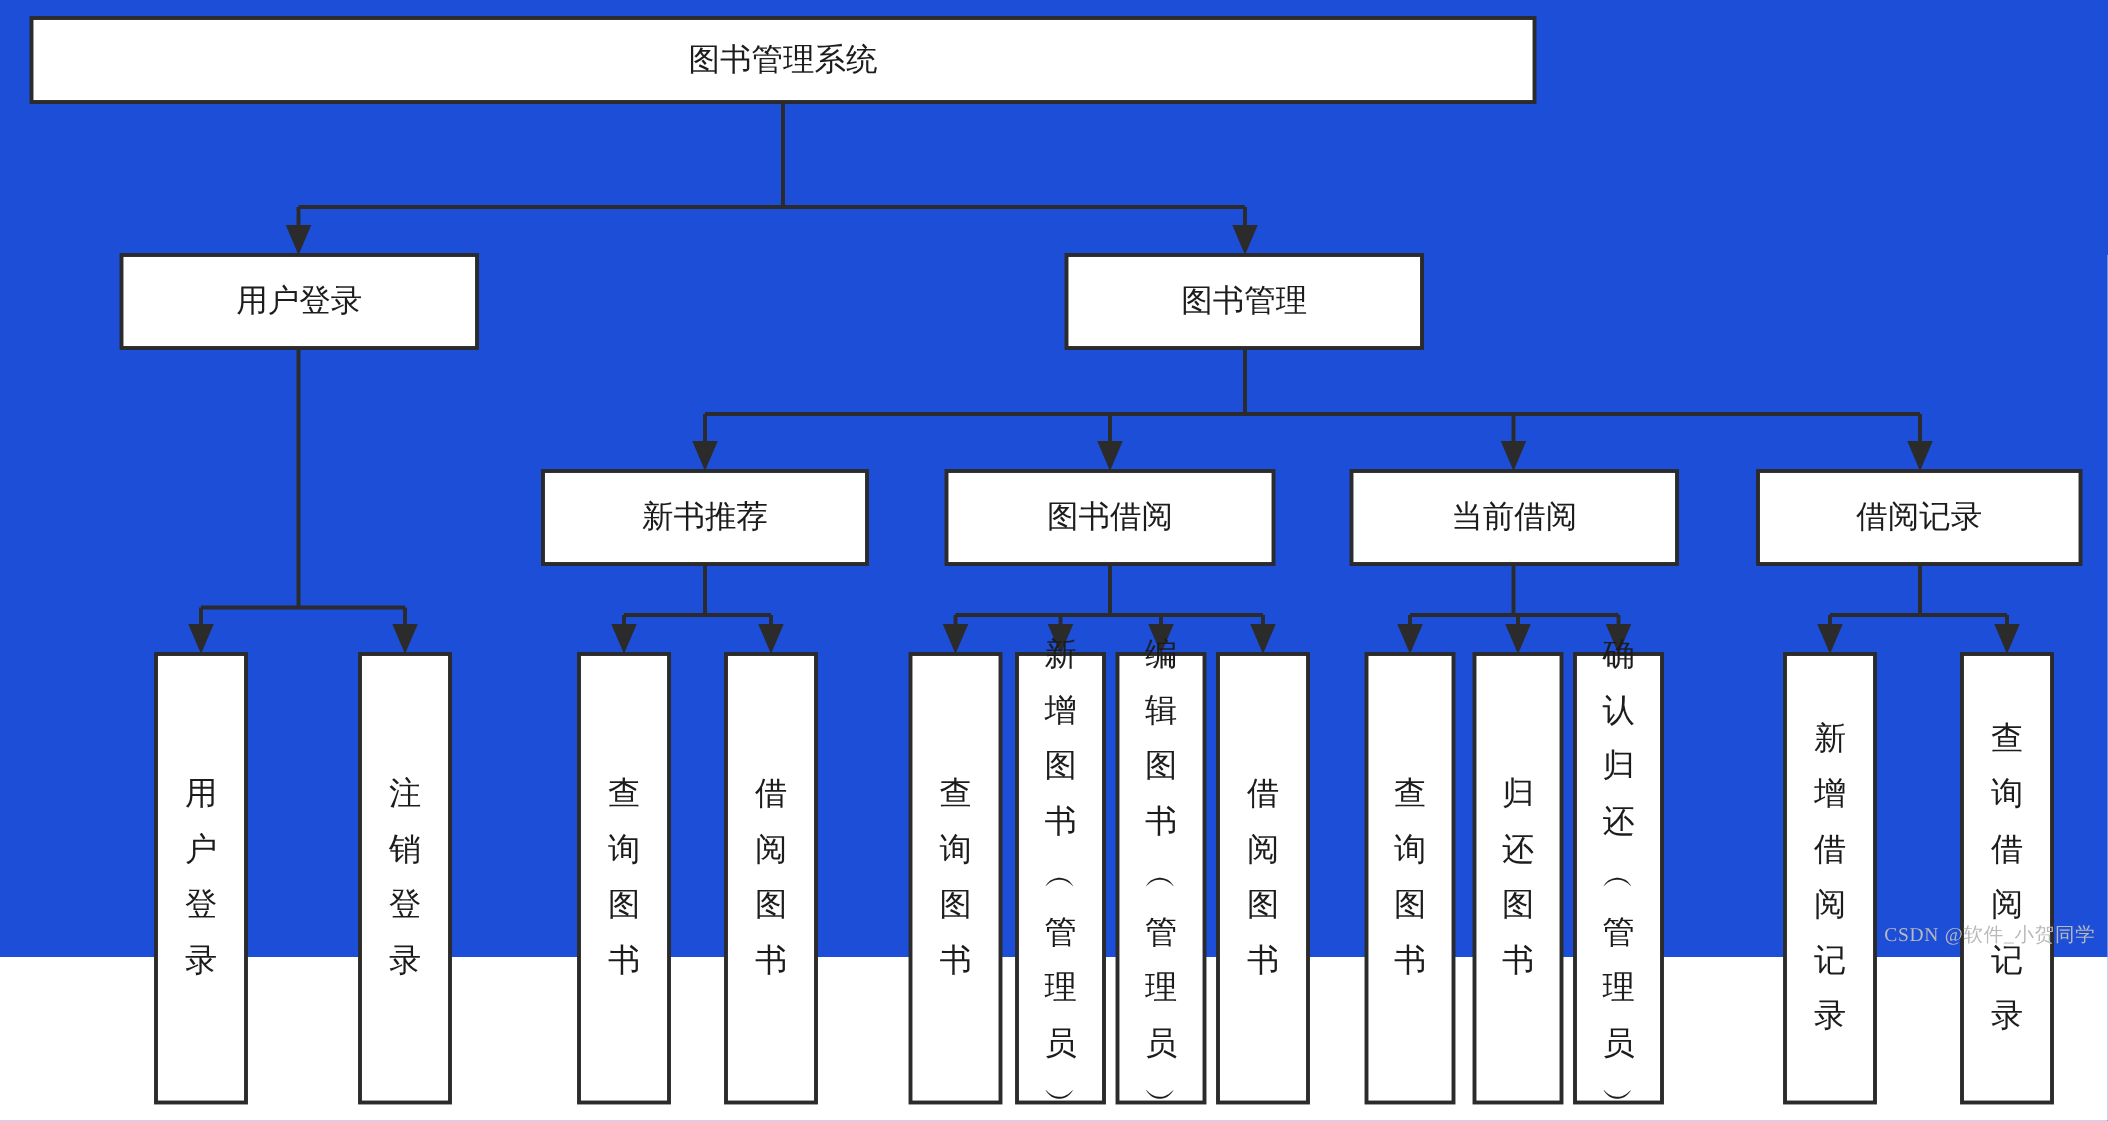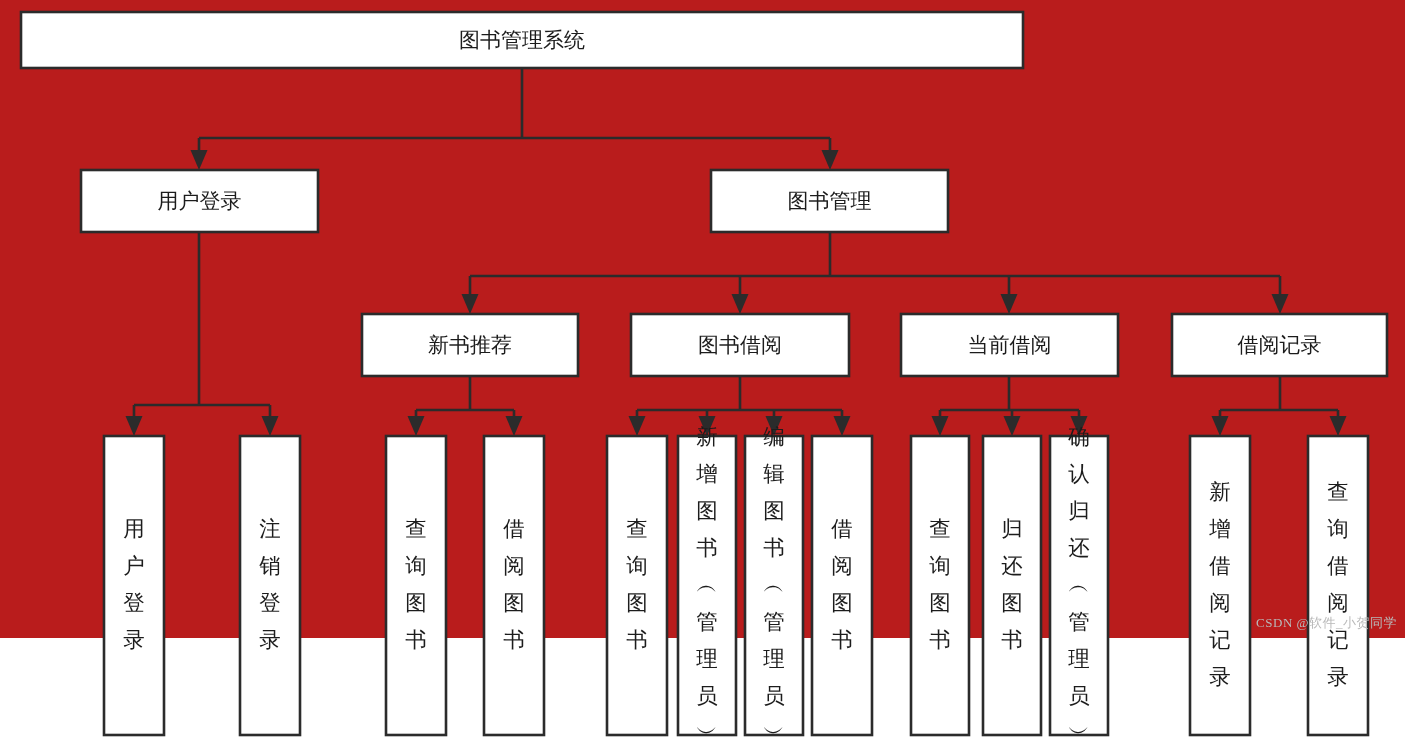--- a/index.html
+++ b/index.html
@@ -11,21 +11,21 @@
   body {
     font-family: "Liberation Sans", "DejaVu Sans", sans-serif;
     width: 1405px;
     height: 747px;
     overflow: hidden;
   }
   #diagram-root {
     position: relative;
     width: 1405px;
     height: 638px;
-    background: #b91c1c;
+    background: #1d4ed8;
   }
   svg#flowchart {
     position: absolute;
     top: 0;
     left: 0;
     width: 1405px;
     height: 747px;
     display: block;
   }
   .node-box {

